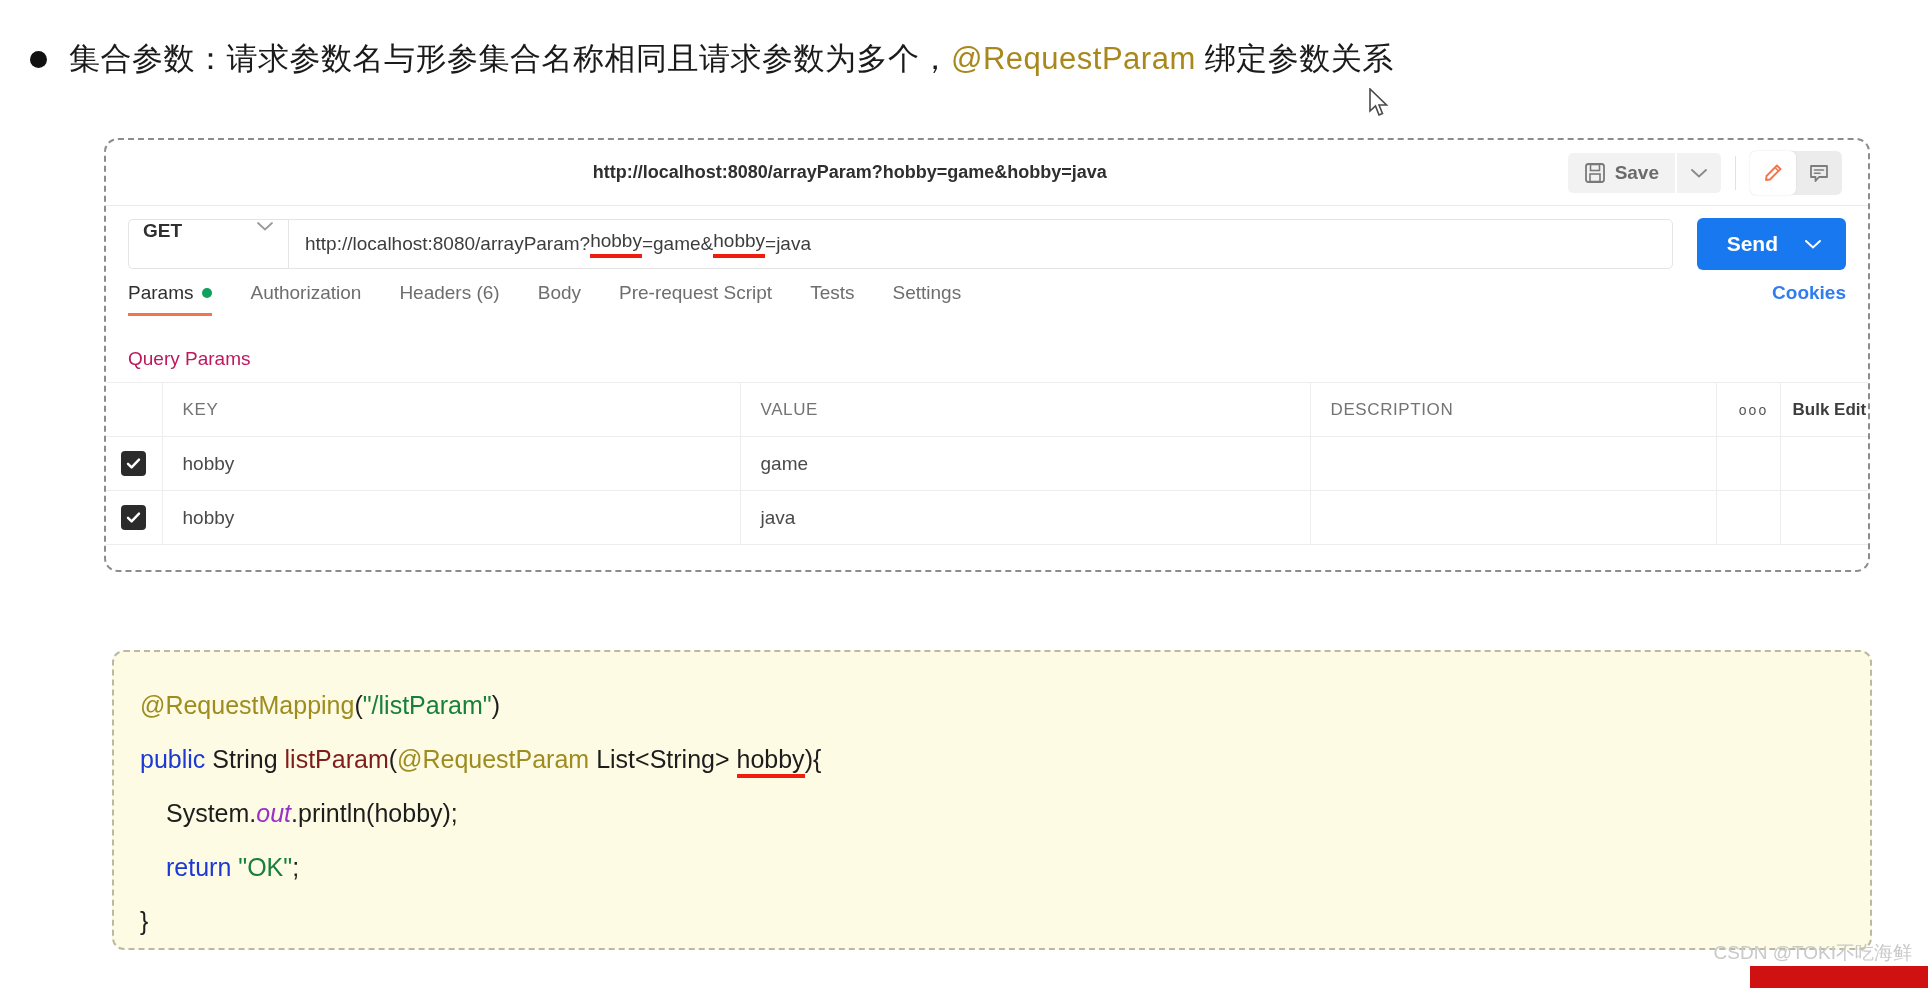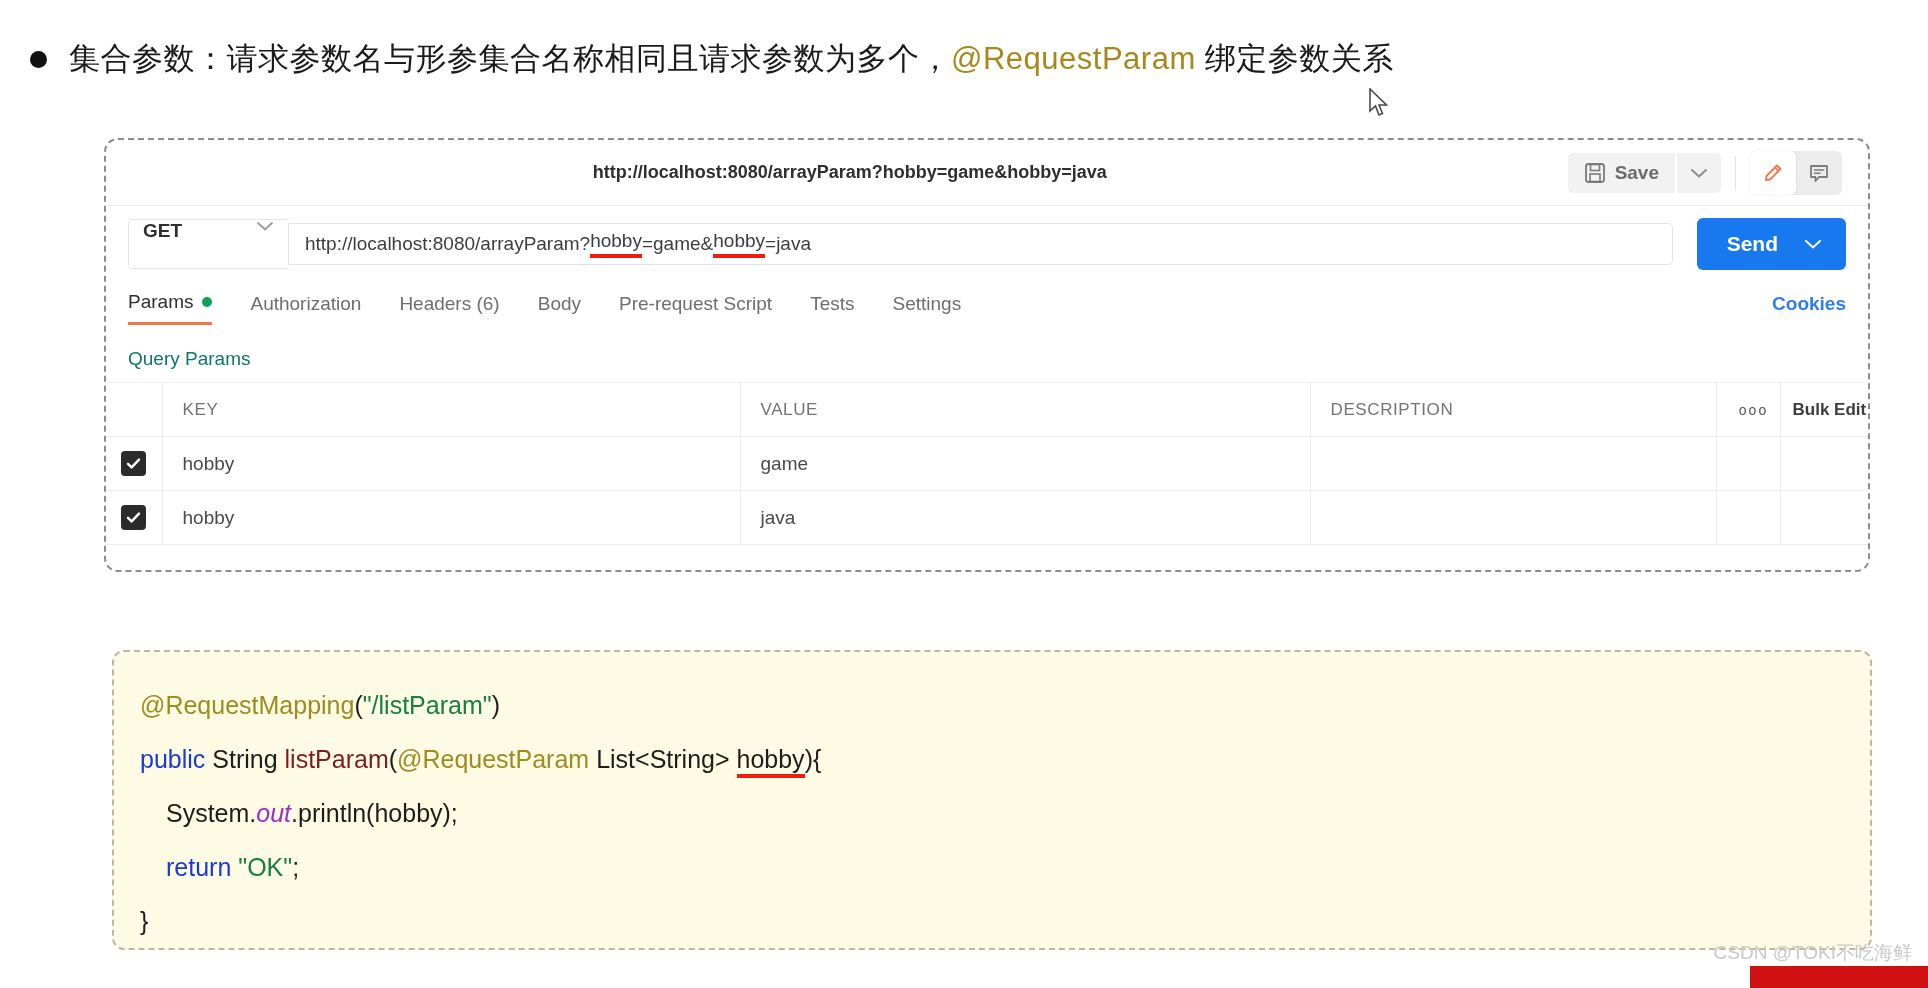--- a/index.html
+++ b/index.html
@@ -61,52 +61,52 @@
     height:76px;display:flex;align-items:center;padding:0 22px;
     box-sizing:border-box;
   }
   .method-box{
     width:160px;height:50px;display:flex;align-items:flex-start;
     justify-content:space-between;border:1px solid #e4e4e4;border-right:none;
     border-radius:5px 0 0 5px;padding:0 14px;box-sizing:border-box;
     font-size:19px;color:#2f2f2f;font-weight:bold;background:#fff;
   }
   .url-box{
-    flex:1;height:42px;display:flex;align-items:center;
+    flex:1;height:50px;display:flex;align-items:center;
     border:1px solid #e4e4e4;border-radius:0 5px 5px 0;
     padding:0 16px;box-sizing:border-box;font-size:19px;color:#3d3d3d;
     background:#fff;position:relative;
   }
   .url-box .u-under{
     border-bottom:4px solid #f01d0e;padding-bottom:2px;
   }
   .send-btn{
     margin-left:24px;height:52px;background:#1878f0;border-radius:6px;
     display:flex;align-items:center;color:#fff;font-size:21px;font-weight:bold;
   }
   .send-label{padding:0 26px 0 30px;}
   .send-caret{padding-right:24px;display:flex;align-items:center;}
 
   
   .pm-tabs{
-    display:flex;align-items:center;padding:0 22px;height:52px;
+    display:flex;align-items:flex-start;padding:0 22px;height:52px;
     box-sizing:border-box;
   }
   .pm-tab{
     font-size:19px;color:#6e6e6e;margin-right:38px;padding-bottom:9px;
     display:flex;align-items:center;gap:9px;white-space:nowrap;
   }
   .pm-tab.active{color:#2f2f2f;border-bottom:3px solid #f2764a;}
   .greendot{width:10px;height:10px;border-radius:50%;background:#0fa15c;display:inline-block;}
   .cookies{
     margin-left:auto;color:#2f7df0;font-size:19px;font-weight:bold;padding-bottom:9px;
   }
 
   
-  .qp-label{padding:14px 0 12px 22px;font-size:19px;color:#0f766e;}
+  .qp-label{padding:14px 0 12px 22px;font-size:19px;color:#be185d;}
 
   .pm-table{width:100%;border-collapse:collapse;table-layout:fixed;}
   .pm-table th,.pm-table td{
     border:1px solid #ededed;border-left:none;border-right:1px solid #ededed;
     height:54px;box-sizing:border-box;text-align:left;font-weight:normal;
   }
   .col-chk{width:56px;border-right:1px solid #ededed;}
   .col-key{width:578px;}
   .col-val{width:570px;}
   .col-desc{width:406px;}

